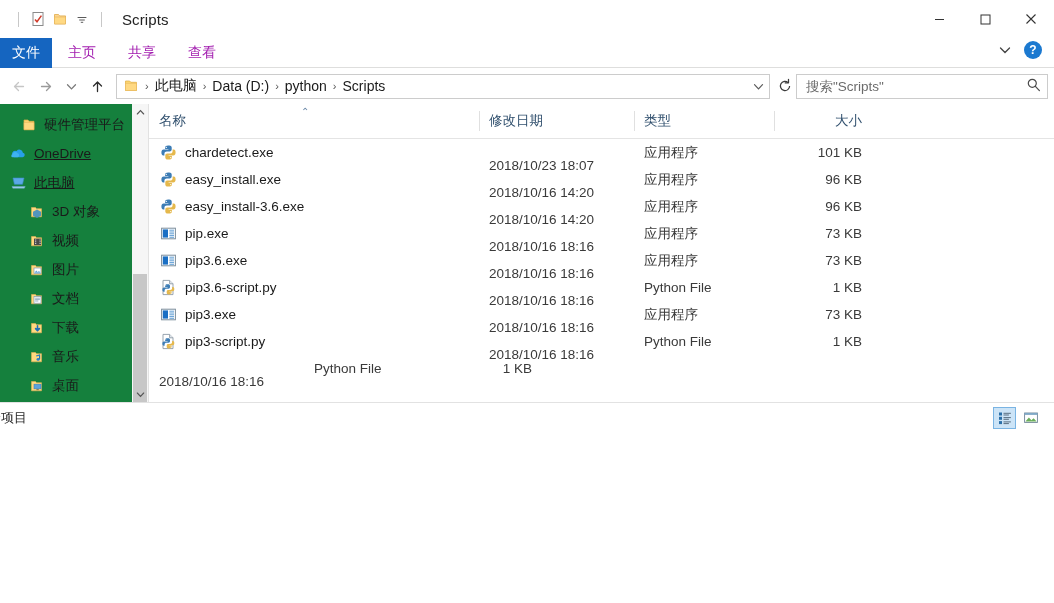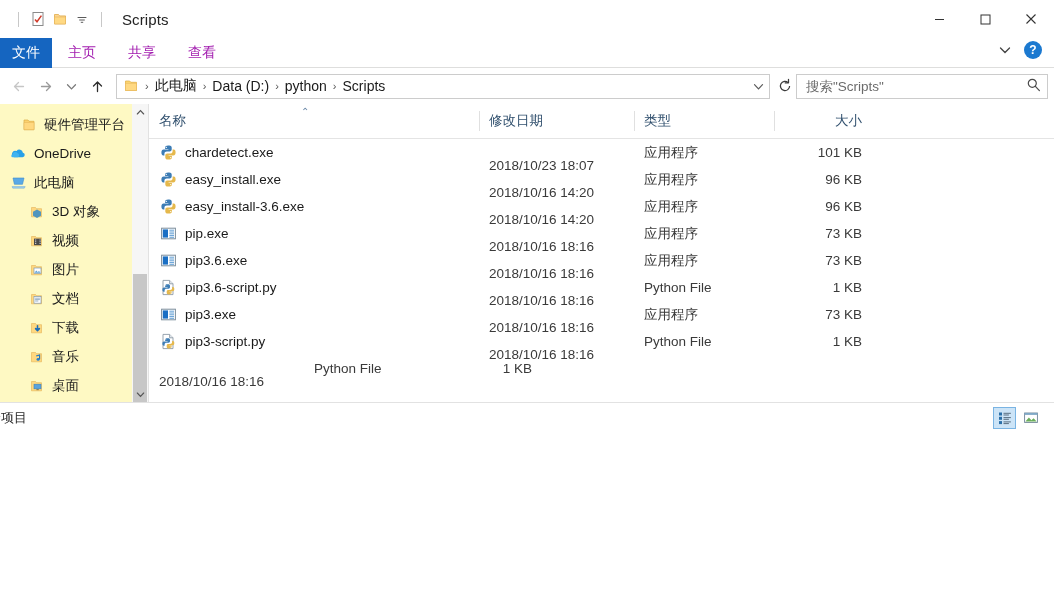--- a/index.html
+++ b/index.html
@@ -41,26 +41,26 @@
   .crumb-sep { color:#555; font-size:11px; padding:0 2px; }
   .crumb-drop, .crumb-refresh { width:22px; height:23px; display:flex; align-items:center; justify-content:center; }
   .searchbox { width:252px; height:25px; border:1px solid #cccccc; background:#fff; display:flex; align-items:center; padding:0 6px 0 9px; }
   .searchbox input { border:0; outline:0; flex:1; font-size:13.5px; font-family:inherit; color:#333; background:transparent; }
   .searchbox input::placeholder { color:#6b6b6b; opacity:1; }
 
   
   .body { flex:1; display:flex; min-height:0; position:relative; }
 
   
-  .sidebar { width:148px; background:#fef9c3; position:relative; overflow:hidden; flex:none; }
+  .sidebar { width:148px; background:#15803d; position:relative; overflow:hidden; flex:none; }
   .nav-list { padding-top:6px; }
   .nav-item { height:29px; display:flex; align-items:center; font-size:13.5px; color:#1a1a1a; white-space:nowrap; }
   .nav-item.selected { background:#d8d8d8; }
   .nav-item .ico { width:17px; height:17px; display:flex; align-items:center; justify-content:center; margin-right:7px; flex:none; }
-  .lvl0 { padding-left:10px; }
+  .lvl0 { padding-left:10px;text-decoration:underline; }
   .lvl1 { padding-left:20px; }
   .lvl2 { padding-left:28px; }
   .sb-track { position:absolute; right:0; top:0; width:16px; height:100%; background:#f6f6f6; }
   .sb-arrow { position:absolute; left:0; width:16px; height:16px; display:flex; align-items:center; justify-content:center; color:#6d6d6d; font-size:9px; }
   .sb-up { top:0; } .sb-down { bottom:0; }
   .sb-thumb { position:absolute; left:1px; width:14px; background:#c7c7c7; border-radius:0; }
 
   .vsplit { width:1px; background:#e2e2e2; }
 
   

